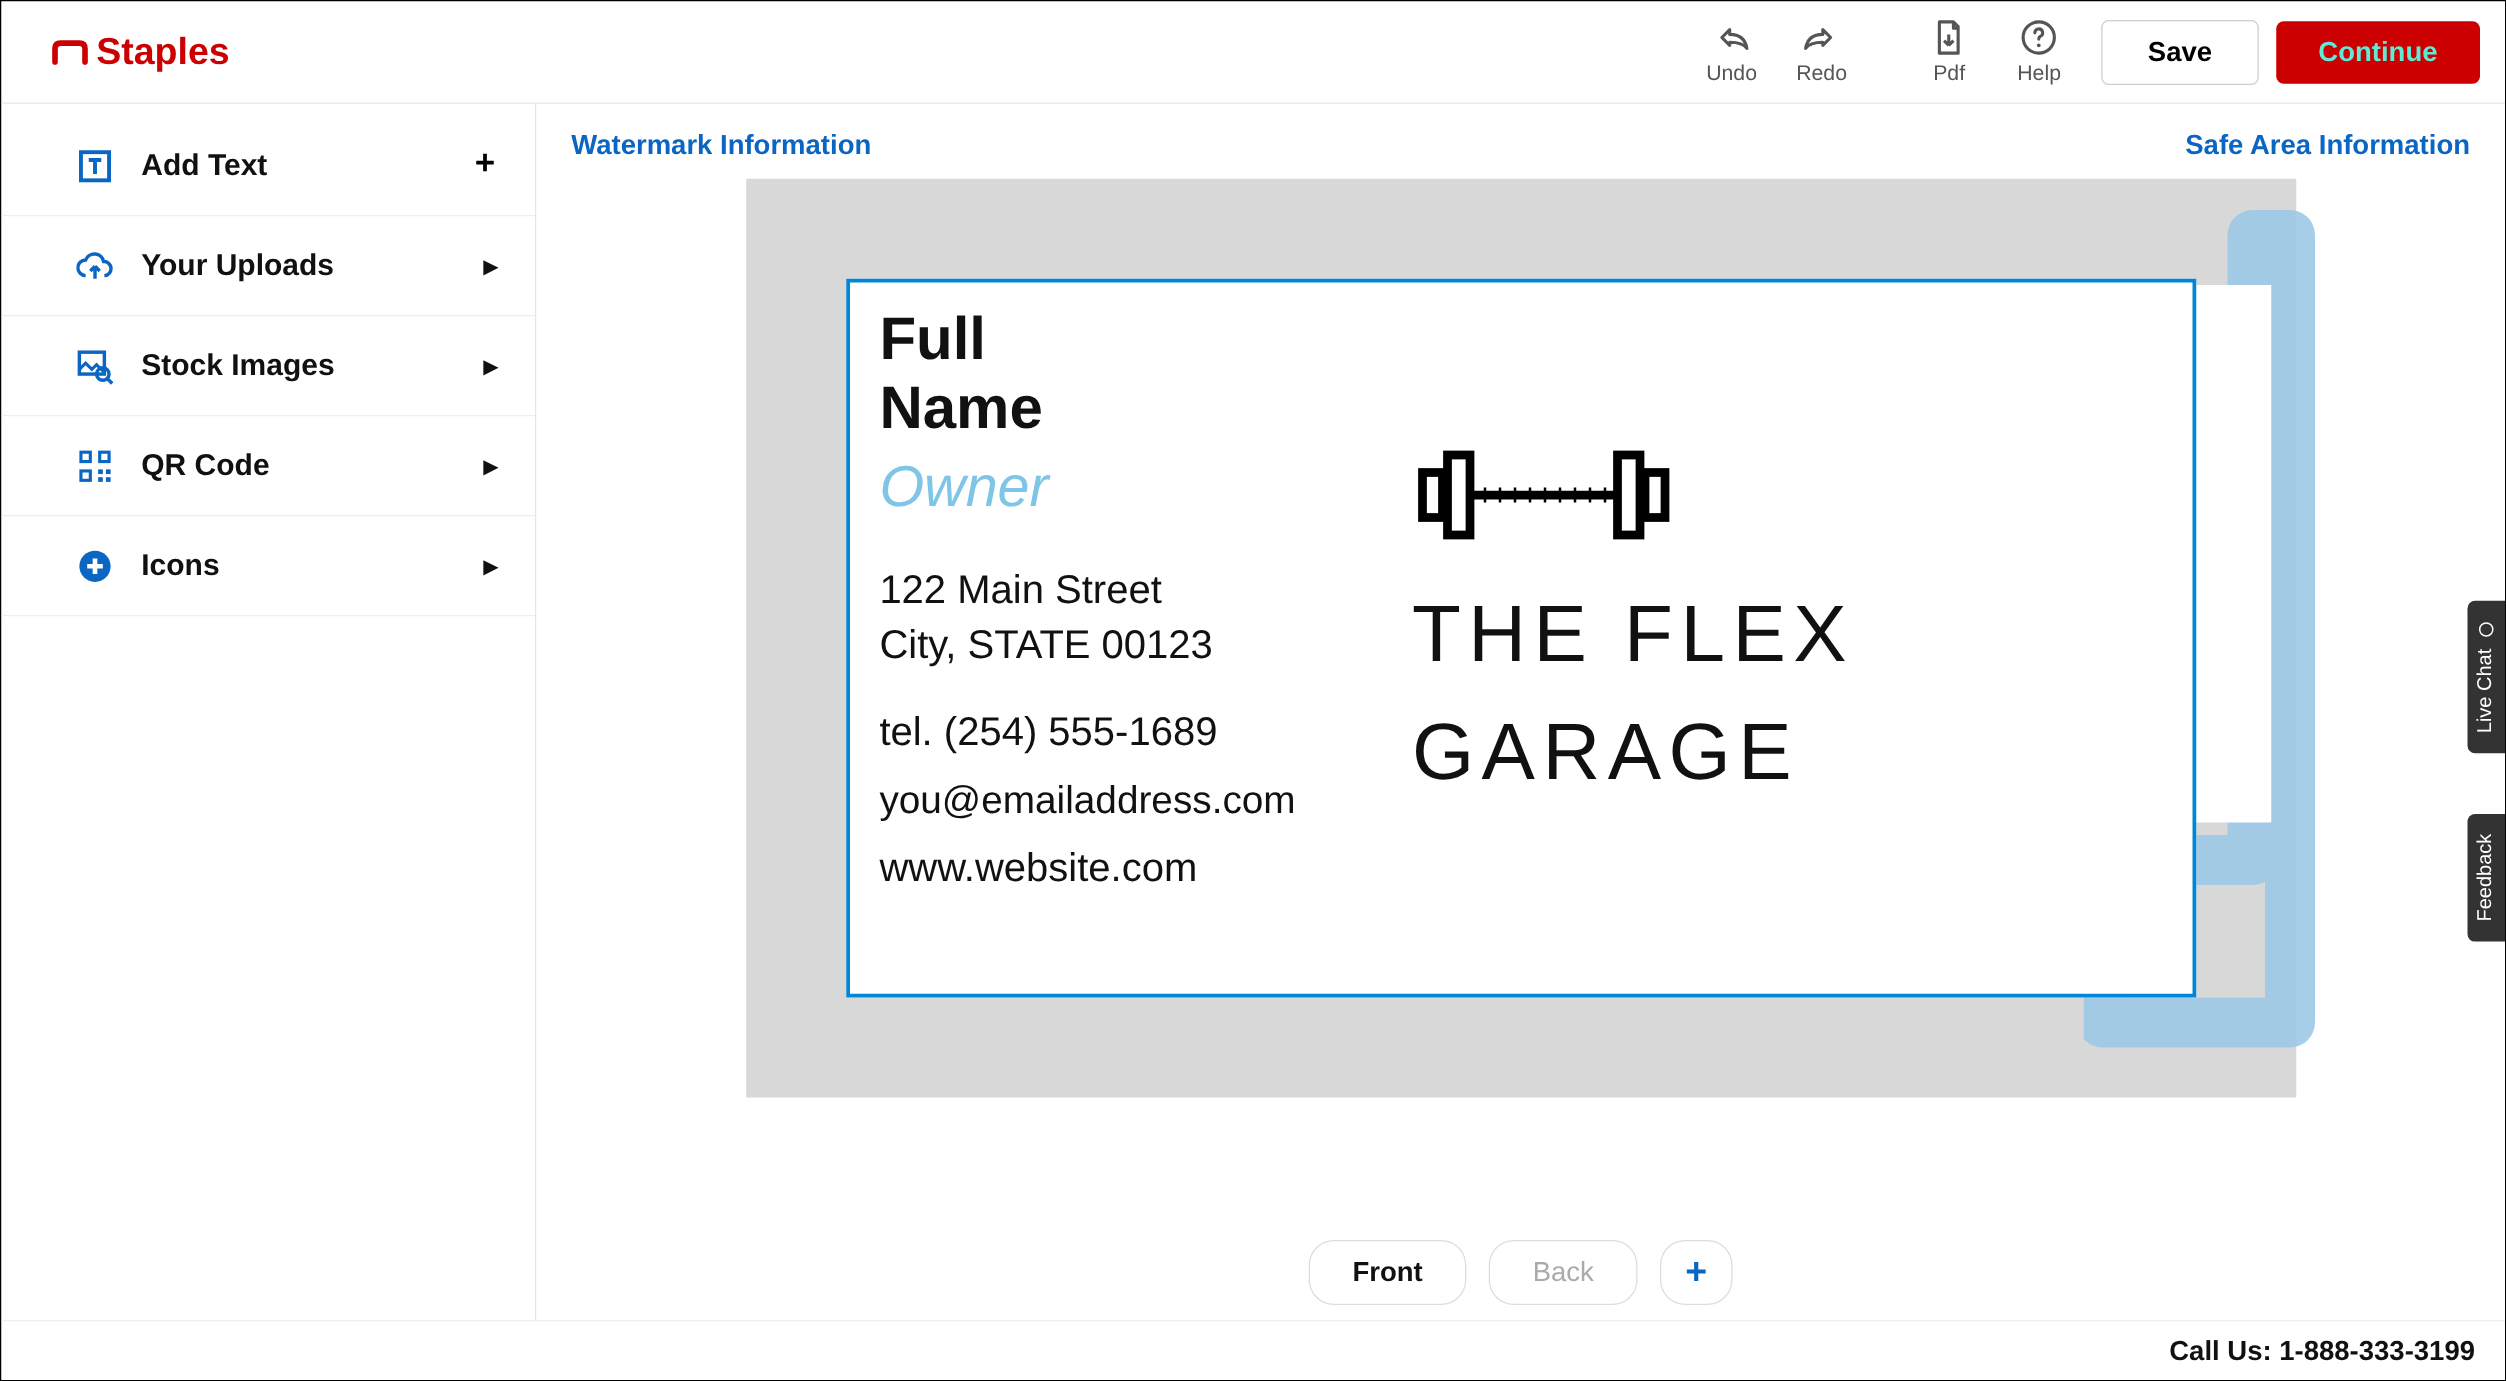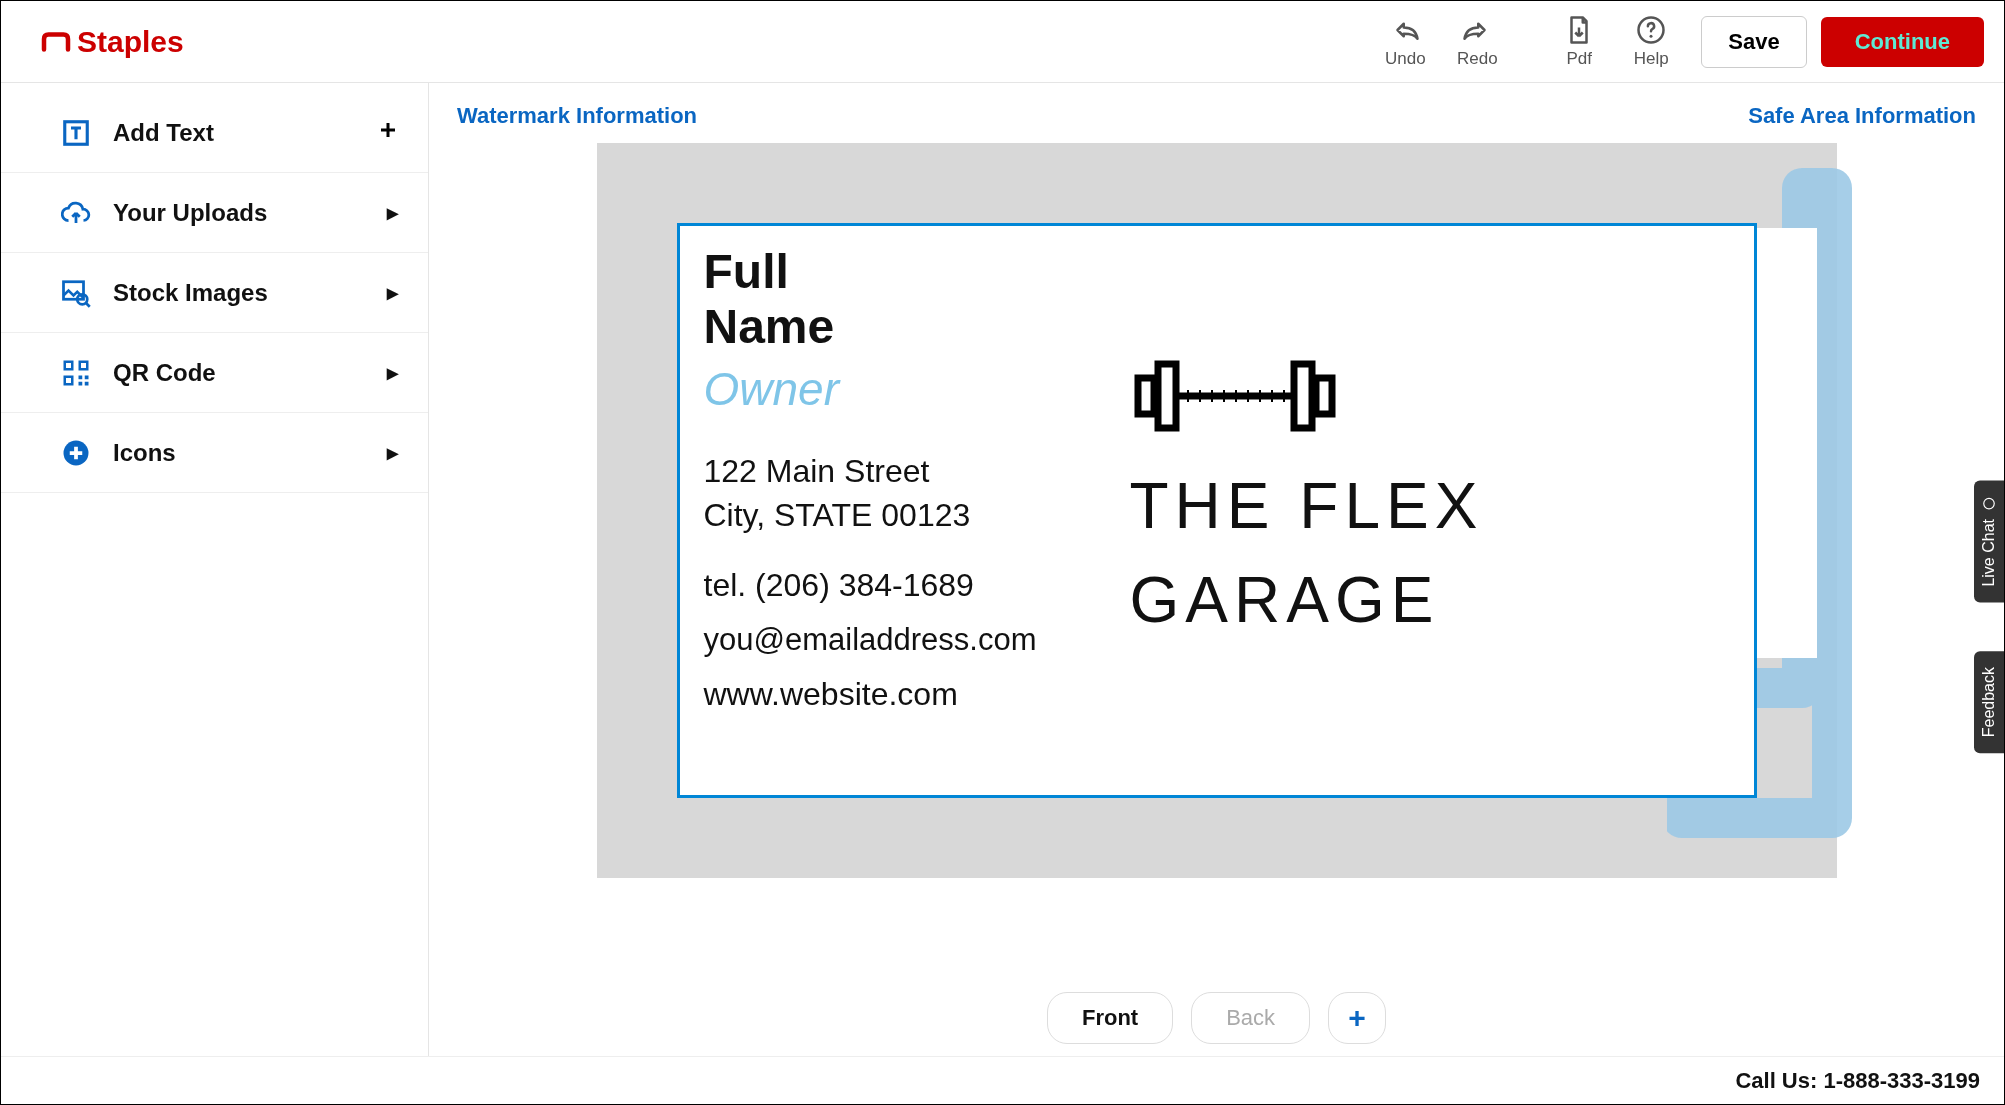--- a/index.html
+++ b/index.html
@@ -12,21 +12,21 @@
 .logo svg { width:30px; height:22px; }
 .project-block { flex:0 0 auto; }
 .project-title-row { display:flex; align-items:center; gap:12px; }
 .project-title { font-weight:700; font-size:22px; }
 .pencil-icon { color:#bbb; }
 .project-sub { color:#888; font-size:20px; margin-top:2px; }
 .project-sub .tpl { color:#333; font-weight:500; }
 .header-spacer { flex:1; }
 .tool-btn { display:flex; flex-direction:column; align-items:center; justify-content:center; gap:4px; width:72px; color:#555; font-size:17px; cursor:pointer;text-align:right; }
 .tool-btn svg { width:30px; height:30px; }
-.btn-save { border:1px solid #ccc; border-radius:6px; background:#fff; padding:12px 26px; font-size:22px; font-weight:700; margin:0 14px; cursor:pointer; }
+.btn-save { border:1px solid #ccc; border-radius:6px; background:#fff; padding:12px 36px; font-size:22px; font-weight:700; margin:0 14px; cursor:pointer; }
 .btn-continue { border:none; border-radius:6px; background:#cc0000; color:#5eead4; padding:12px 34px; font-size:22px; font-weight:700; cursor:pointer; }
 
 
 .body { flex:1; display:flex; min-height:0; }
 .sidebar { width:428px; border-right:1px solid #e5e5e5; padding-top:10px; }
 .side-item { display:flex; align-items:center; gap:20px; height:80px; padding:0 30px 0 58px; border-bottom:1px solid #eee; font-size:24px; font-weight:700; cursor:pointer; }
 .side-item .lead-icon { width:34px; display:flex; justify-content:center; color:#0a66c2; }
 .side-item .spacer { flex:1; }
 .side-item .trail { font-size:22px; color:#111; }
 
@@ -192,21 +192,21 @@
         </svg>
 
         <div class="safe-area">
           <div class="card-name">Full</div>
           <div class="card-name">Name</div>
           <div class="card-role">Owner</div>
           <div class="card-addr">
             <div>122 Main Street</div>
             <div>City, STATE 00123</div>
           </div>
-          <div class="card-tel">tel. (206) 384-1689</div>
+          <div class="card-tel">tel. (254) 555-1689</div>
           <div class="card-email">you@emailaddress.com</div>
           <div class="card-web">www.website.com</div>
 
           <div class="brand-block">
             <svg width="210" height="100" viewBox="0 0 210 100">
               <g fill="none" stroke="#000" stroke-width="7">
                 <rect x="28" y="18" width="18" height="64"></rect>
                 <rect x="8" y="32" width="16" height="36"></rect>
                 <rect x="164" y="18" width="18" height="64"></rect>
                 <rect x="186" y="32" width="16" height="36"></rect>

